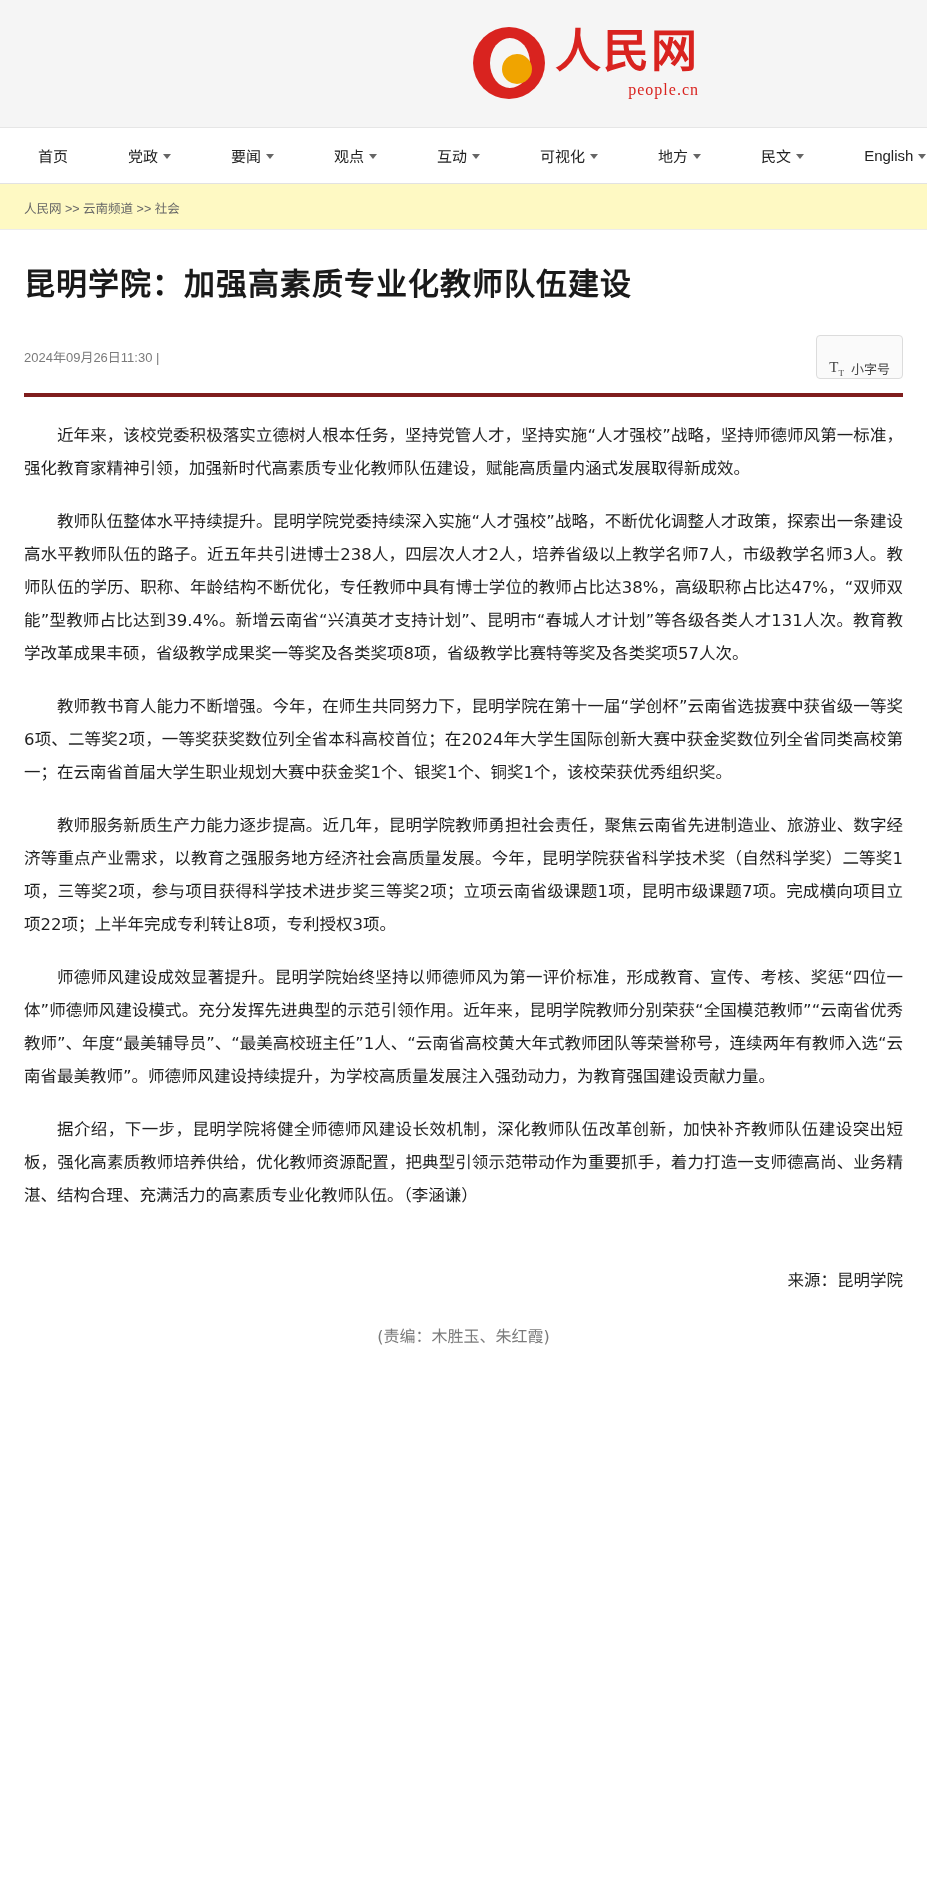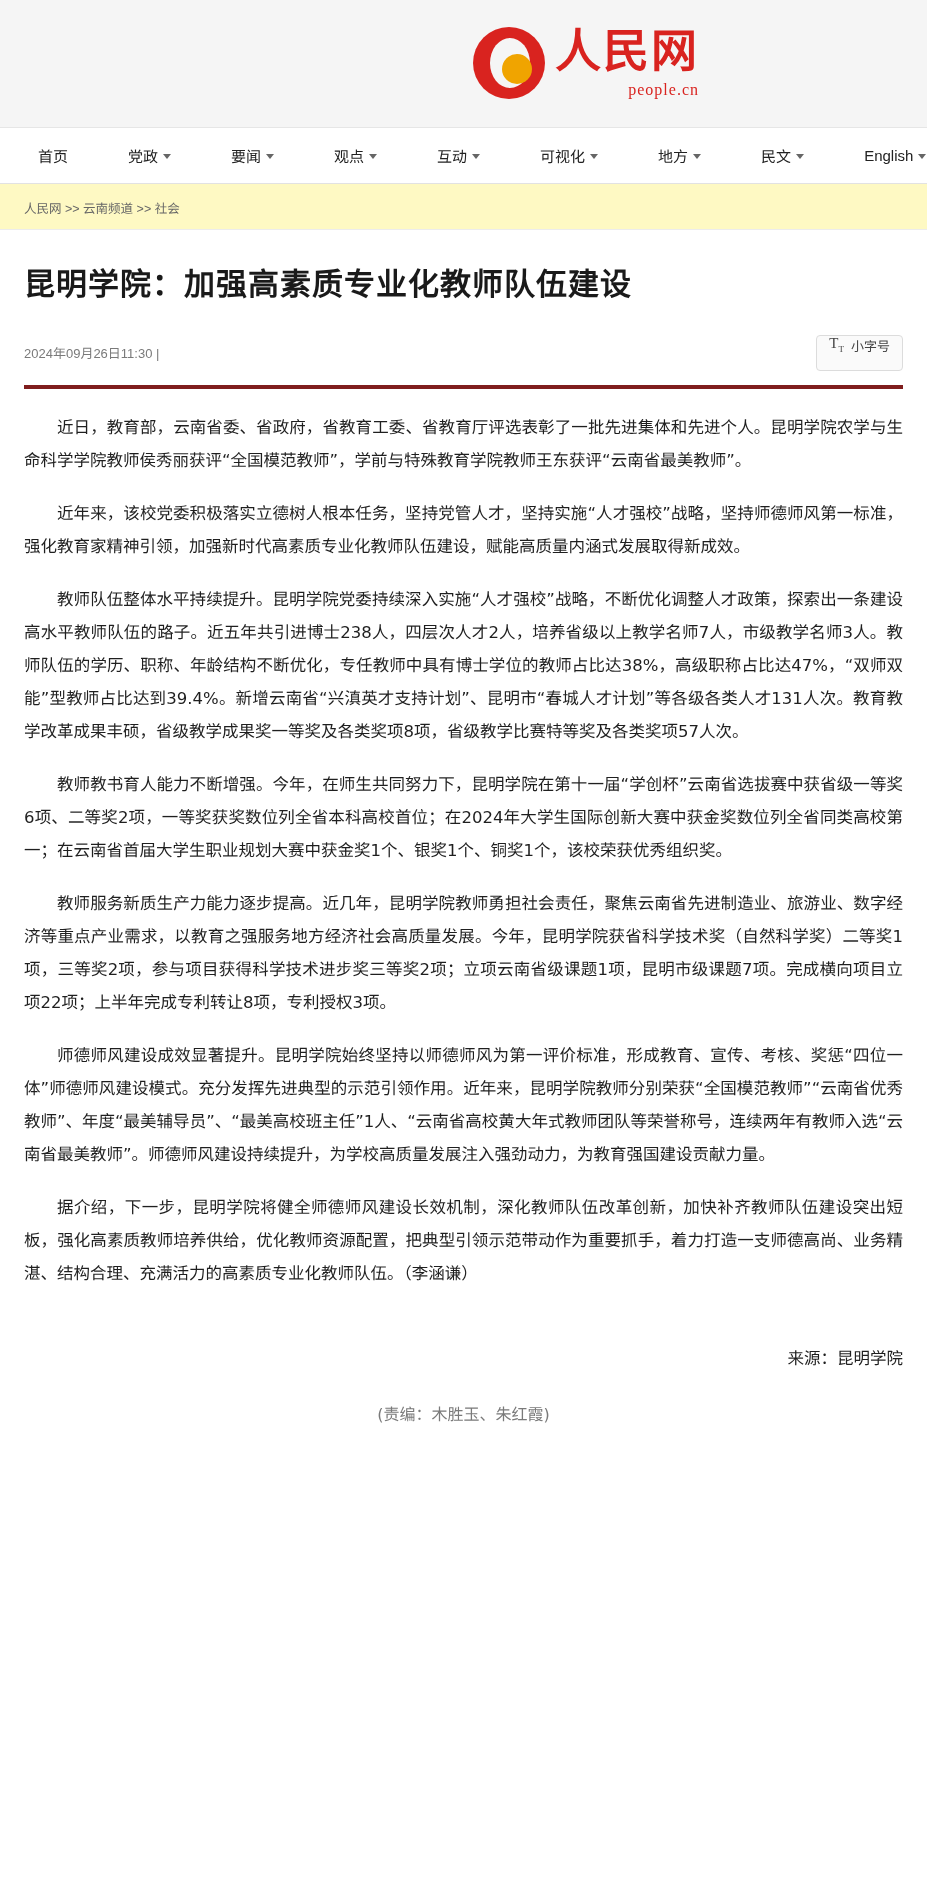--- a/index.html
+++ b/index.html
@@ -142,24 +142,24 @@
     justify-content: space-between;
   }
   .meta-date {
     font-size: 13px;
     color: #7a7a7a;
   }
   .fontsize-btn {
     border: 1px solid #dcdcdc;
     border-radius: 4px;
     background: #fafafa;
-    height: 36px;
+    height: 44px;
     padding: 0 12px;
     display: flex;
-    align-items: flex-start;
+    align-items: flex-end;
     gap: 7px;
     font-size: 13px;
     color: #444;
     cursor: pointer;
   }
   .fontsize-btn .tt {
     font-family: "Liberation Serif", serif;
     font-size: 15px;
     line-height: 1;
   }
@@ -264,21 +264,20 @@
 
   <div class="meta-row">
     <div class="meta-date">2024年09月26日11:30 |</div>
     <div class="fontsize-btn">
       <span class="tt">T<sub>T</sub></span>
       <span>小字号</span>
     </div>
   </div>
 
   <div class="body-text">
-    <p>近日，教育部，云南省委、省政府，省教育工委、省教育厅评选表彰了一批先进集体和先进个人。昆明学院农学与生命科学学院教师侯秀丽获评“全国模范教师”，学前与特殊教育学院教师王东获评“云南省最美教师”。</p>
     <p>近年来，该校党委积极落实立德树人根本任务，坚持党管人才，坚持实施“人才强校”战略，坚持师德师风第一标准，强化教育家精神引领，加强新时代高素质专业化教师队伍建设，赋能高质量内涵式发展取得新成效。</p>
     <p>教师队伍整体水平持续提升。昆明学院党委持续深入实施“人才强校”战略，不断优化调整人才政策，探索出一条建设高水平教师队伍的路子。近五年共引进博士238人，四层次人才2人，培养省级以上教学名师7人，市级教学名师3人。教师队伍的学历、职称、年龄结构不断优化，专任教师中具有博士学位的教师占比达38%，高级职称占比达47%，“双师双能”型教师占比达到39.4%。新增云南省“兴滇英才支持计划”、昆明市“春城人才计划”等各级各类人才131人次。教育教学改革成果丰硕，省级教学成果奖一等奖及各类奖项8项，省级教学比赛特等奖及各类奖项57人次。</p>
     <p>教师教书育人能力不断增强。今年，在师生共同努力下，昆明学院在第十一届“学创杯”云南省选拔赛中获省级一等奖6项、二等奖2项，一等奖获奖数位列全省本科高校首位；在2024年大学生国际创新大赛中获金奖数位列全省同类高校第一；在云南省首届大学生职业规划大赛中获金奖1个、银奖1个、铜奖1个，该校荣获优秀组织奖。</p>
     <p>教师服务新质生产力能力逐步提高。近几年，昆明学院教师勇担社会责任，聚焦云南省先进制造业、旅游业、数字经济等重点产业需求，以教育之强服务地方经济社会高质量发展。今年，昆明学院获省科学技术奖（自然科学奖）二等奖1项，三等奖2项，参与项目获得科学技术进步奖三等奖2项；立项云南省级课题1项，昆明市级课题7项。完成横向项目立项22项；上半年完成专利转让8项，专利授权3项。</p>
     <p>师德师风建设成效显著提升。昆明学院始终坚持以师德师风为第一评价标准，形成教育、宣传、考核、奖惩“四位一体”师德师风建设模式。充分发挥先进典型的示范引领作用。近年来，昆明学院教师分别荣获“全国模范教师”“云南省优秀教师”、年度“最美辅导员”、“最美高校班主任”1人、“云南省高校黄大年式教师团队等荣誉称号，连续两年有教师入选“云南省最美教师”。师德师风建设持续提升，为学校高质量发展注入强劲动力，为教育强国建设贡献力量。</p>
     <p>据介绍，下一步，昆明学院将健全师德师风建设长效机制，深化教师队伍改革创新，加快补齐教师队伍建设突出短板，强化高素质教师培养供给，优化教师资源配置，把典型引领示范带动作为重要抓手，着力打造一支师德高尚、业务精湛、结构合理、充满活力的高素质专业化教师队伍。（李涵谦）</p>
   </div>
 
   <div class="source">来源：昆明学院</div>
 

